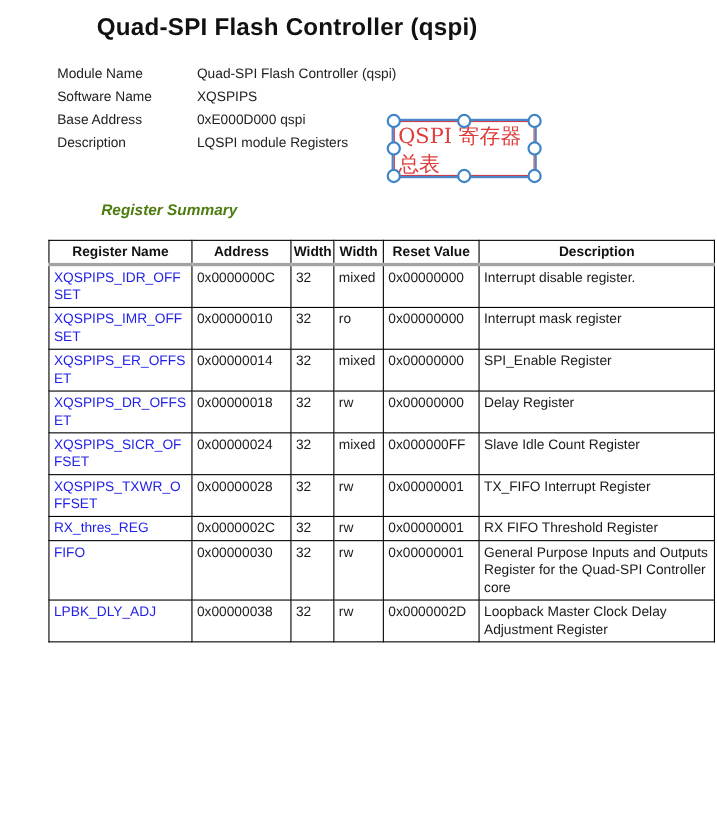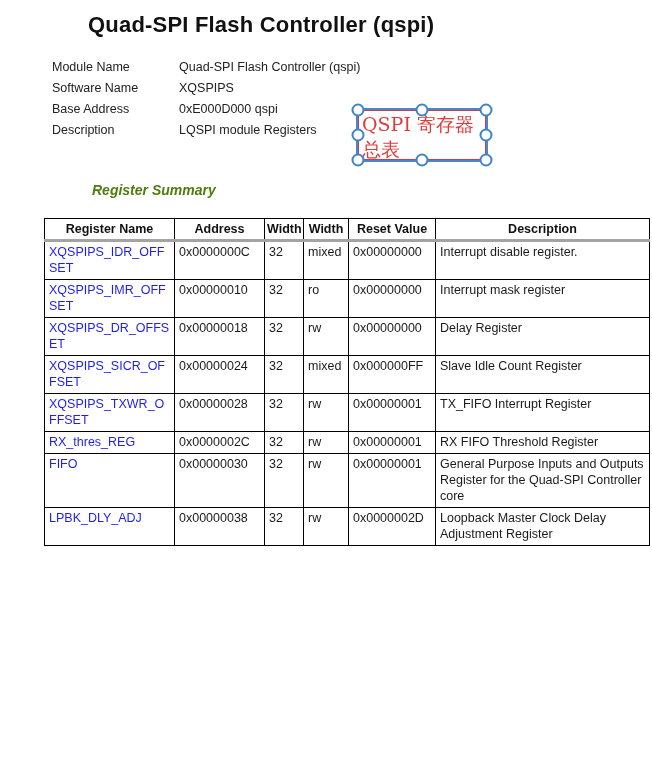--- a/index.html
+++ b/index.html
@@ -165,20 +165,28 @@
 
   <tr>
     <td class="cell-name"><a>XQSPIPS_IMR_OFFSET</a></td>
     <td class="cell-addr">0x00000010</td>
     <td class="cell-width">32</td>
     <td class="cell-type">ro</td>
     <td class="cell-reset">0x00000000</td>
     <td class="cell-desc">Interrupt mask register</td>
   </tr>
 
+  <tr>
+    <td class="cell-name"><a>XQSPIPS_ER_OFFSET</a></td>
+    <td class="cell-addr">0x00000014</td>
+    <td class="cell-width">32</td>
+    <td class="cell-type">mixed</td>
+    <td class="cell-reset">0x00000000</td>
+    <td class="cell-desc">SPI_Enable Register</td>
+  </tr>
 
   <tr>
     <td class="cell-name"><a>XQSPIPS_DR_OFFSET</a></td>
     <td class="cell-addr">0x00000018</td>
     <td class="cell-width">32</td>
     <td class="cell-type">rw</td>
     <td class="cell-reset">0x00000000</td>
     <td class="cell-desc">Delay Register</td>
   </tr>
 

